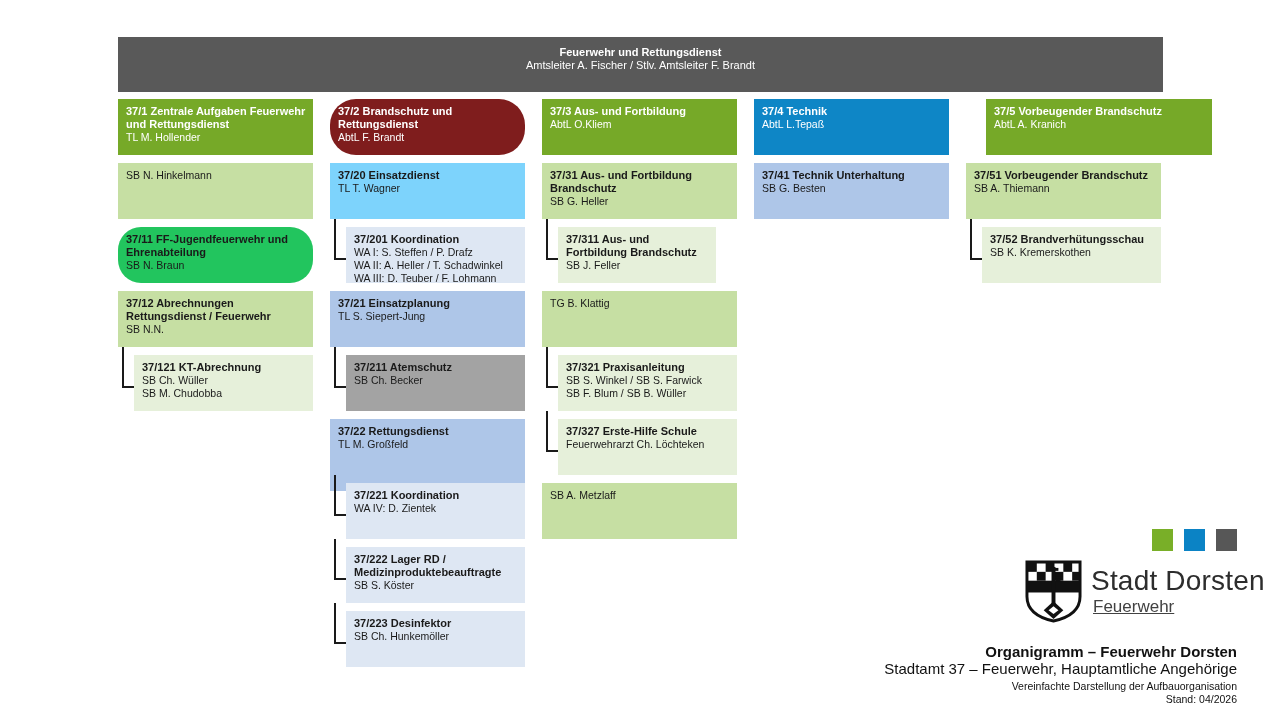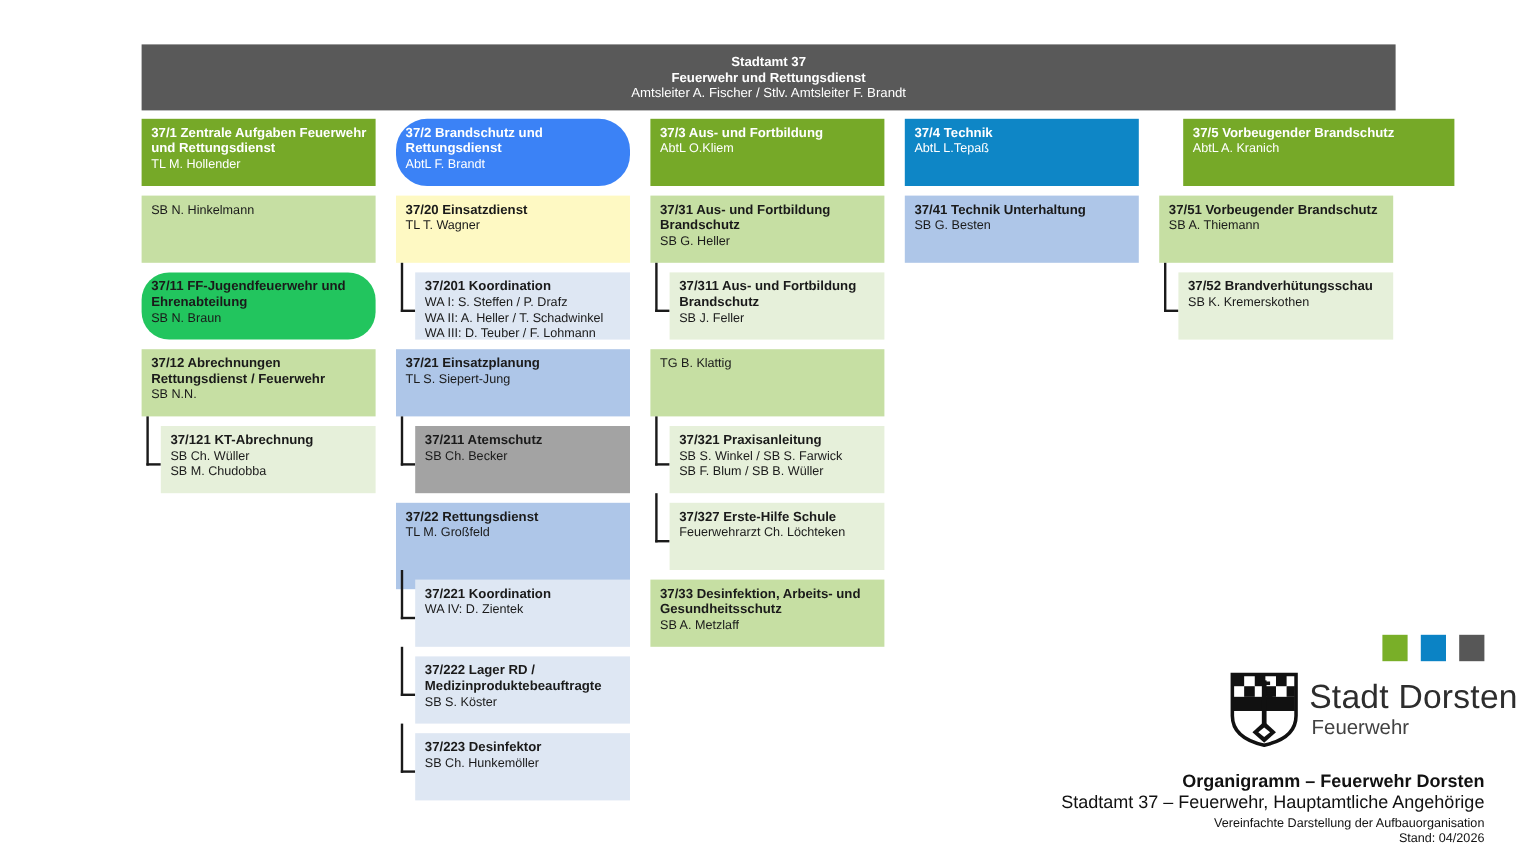--- a/index.html
+++ b/index.html
@@ -29,37 +29,36 @@
 
   
   .brand-square{position:absolute;width:21px;height:22px;}
   .shield{position:absolute;left:1025px;top:560px;}
   .brand-name{
     position:absolute;left:1091px;top:565px;width:160px;
     font-size:28px;color:#2d2d2d;letter-spacing:0.2px;white-space:nowrap;
   }
   .brand-sub{
     position:absolute;left:1093px;top:597px;
-    font-size:17px;color:#424242;white-space:nowrap;
+    font-size:17px;color:#424242;white-space:nowrap;text-decoration:underline;
   }
 
   
   .caption{position:absolute;right:43px;top:643px;text-align:right;color:#111;}
   .caption .c1{font-size:15px;font-weight:bold;line-height:17px;}
   .caption .c2{font-size:15px;line-height:18px;}
   .caption .c3{font-size:10.5px;line-height:13px;margin-top:2px;}
   .caption .c4{font-size:10.5px;line-height:13px;}
 </style>
 </head>
 <body>
 
 <div id="stage">
 
   <div class="topbar" style="background: rgb(89, 89, 89);">
-    <div class="h1">Stadtamt 37</div>
     <div class="h2">Feuerwehr und Rettungsdienst</div>
     <div class="h3">Amtsleiter A. Fischer / Stlv. Amtsleiter F. Brandt</div>
   </div>
 
   <div id="chart">
       <div class="box level1 green" style="left: 118px; top: 99px; width: 195px; height: 56px; background: rgb(118, 169, 40);">
         <div class="t">37/1 Zentrale Aufgaben Feuerwehr und Rettungsdienst</div>
         <div class="p">TL M. Hollender</div>
       </div>
       <div class="box level2 green" style="left: 118px; top: 163px; width: 195px; height: 56px; background: rgb(198, 223, 163);">
@@ -73,25 +72,25 @@
         <div class="t">37/12 Abrechnungen Rettungsdienst / Feuerwehr</div>
         <div class="p">SB N.N.</div>
       </div>
       <div class="vline" style="left: 122px; top: 347px; width: 2px; height: 41px; background: rgb(26, 26, 26);"></div>
       <div class="hline" style="left: 122px; top: 386px; width: 12px; height: 2px; background: rgb(26, 26, 26);"></div>
       <div class="box level3 green" style="left: 134px; top: 355px; width: 179px; height: 56px; background: rgb(230, 240, 218);">
         <div class="t">37/121 KT-Abrechnung</div>
         <div class="p">SB Ch. Wüller</div>
         <div class="p">SB M. Chudobba</div>
       </div>
-      <div class="box level1 blue" style="left: 330px; top: 99px; width: 195px; height: 56px; background: #3b82f6; border-radius: 26px;">
+      <div class="box level1 blue" style="left: 330px; top: 99px; width: 195px; height: 56px; background: #7f1d1d; border-radius: 26px;">
         <div class="t">37/2 Brandschutz und Rettungsdienst</div>
         <div class="p">AbtL F. Brandt</div>
       </div>
-      <div class="box level2 blue" style="left: 330px; top: 163px; width: 195px; height: 56px; background: #fef9c3;">
+      <div class="box level2 blue" style="left: 330px; top: 163px; width: 195px; height: 56px; background: #7dd3fc;">
         <div class="t">37/20 Einsatzdienst</div>
         <div class="p">TL T. Wagner</div>
       </div>
       <div class="vline" style="left: 334px; top: 219px; width: 2px; height: 41px; background: rgb(26, 26, 26);"></div>
       <div class="hline" style="left: 334px; top: 258px; width: 12px; height: 2px; background: rgb(26, 26, 26);"></div>
       <div class="box level3 blue" style="left: 346px; top: 227px; width: 179px; height: 56px; background: rgb(222, 231, 243);">
         <div class="t">37/201 Koordination</div>
         <div class="p">WA I: S. Steffen / P. Drafz</div>
         <div class="p">WA II: A. Heller / T. Schadwinkel</div>
         <div class="p">WA III: D. Teuber / F. Lohmann</div>
@@ -131,42 +130,41 @@
       <div class="box level1 green" style="left: 542px; top: 99px; width: 195px; height: 56px; background: rgb(118, 169, 40);">
         <div class="t">37/3 Aus- und Fortbildung</div>
         <div class="p">AbtL O.Kliem</div>
       </div>
       <div class="box level2 green" style="left: 542px; top: 163px; width: 195px; height: 56px; background: rgb(198, 223, 163);">
         <div class="t">37/31 Aus- und Fortbildung Brandschutz</div>
         <div class="p">SB G. Heller</div>
       </div>
       <div class="vline" style="left: 546px; top: 219px; width: 2px; height: 41px; background: rgb(26, 26, 26);"></div>
       <div class="hline" style="left: 546px; top: 258px; width: 12px; height: 2px; background: rgb(26, 26, 26);"></div>
-      <div class="box level3 green" style="left: 558px; top: 227px; width: 179px; height: 56px; background: rgb(230, 240, 218);">
+      <div class="box level3 green" style="left: 558px; top: 227px; width: 158px; height: 56px; background: rgb(230, 240, 218);">
         <div class="t">37/311 Aus- und Fortbildung Brandschutz</div>
         <div class="p">SB J. Feller</div>
       </div>
       <div class="box level2 green" style="left: 542px; top: 291px; width: 195px; height: 56px; background: rgb(198, 223, 163);">
         <div class="p">TG B. Klattig</div>
       </div>
       <div class="vline" style="left: 546px; top: 347px; width: 2px; height: 41px; background: rgb(26, 26, 26);"></div>
       <div class="hline" style="left: 546px; top: 386px; width: 12px; height: 2px; background: rgb(26, 26, 26);"></div>
       <div class="box level3 green" style="left: 558px; top: 355px; width: 179px; height: 56px; background: rgb(230, 240, 218);">
         <div class="t">37/321 Praxisanleitung</div>
         <div class="p">SB S. Winkel / SB S. Farwick</div>
         <div class="p">SB F. Blum / SB B. Wüller</div>
       </div>
       <div class="vline" style="left: 546px; top: 411px; width: 2px; height: 41px; background: rgb(26, 26, 26);"></div>
       <div class="hline" style="left: 546px; top: 450px; width: 12px; height: 2px; background: rgb(26, 26, 26);"></div>
       <div class="box level3 green" style="left: 558px; top: 419px; width: 179px; height: 56px; background: rgb(230, 240, 218);">
         <div class="t">37/327 Erste-Hilfe Schule</div>
         <div class="p">Feuerwehrarzt Ch. Löchteken</div>
       </div>
       <div class="box level2 green" style="left: 542px; top: 483px; width: 195px; height: 56px; background: rgb(198, 223, 163);">
-        <div class="t">37/33 Desinfektion, Arbeits- und Gesundheitsschutz</div>
         <div class="p">SB A. Metzlaff</div>
       </div>
       <div class="box level1 blue" style="left: 754px; top: 99px; width: 195px; height: 56px; background: rgb(14, 134, 198);">
         <div class="t">37/4 Technik</div>
         <div class="p">AbtL L.Tepaß</div>
       </div>
       <div class="box level2 blue" style="left: 754px; top: 163px; width: 195px; height: 56px; background: rgb(174, 198, 232);">
         <div class="t">37/41 Technik Unterhaltung</div>
         <div class="p">SB G. Besten</div>
       </div>

